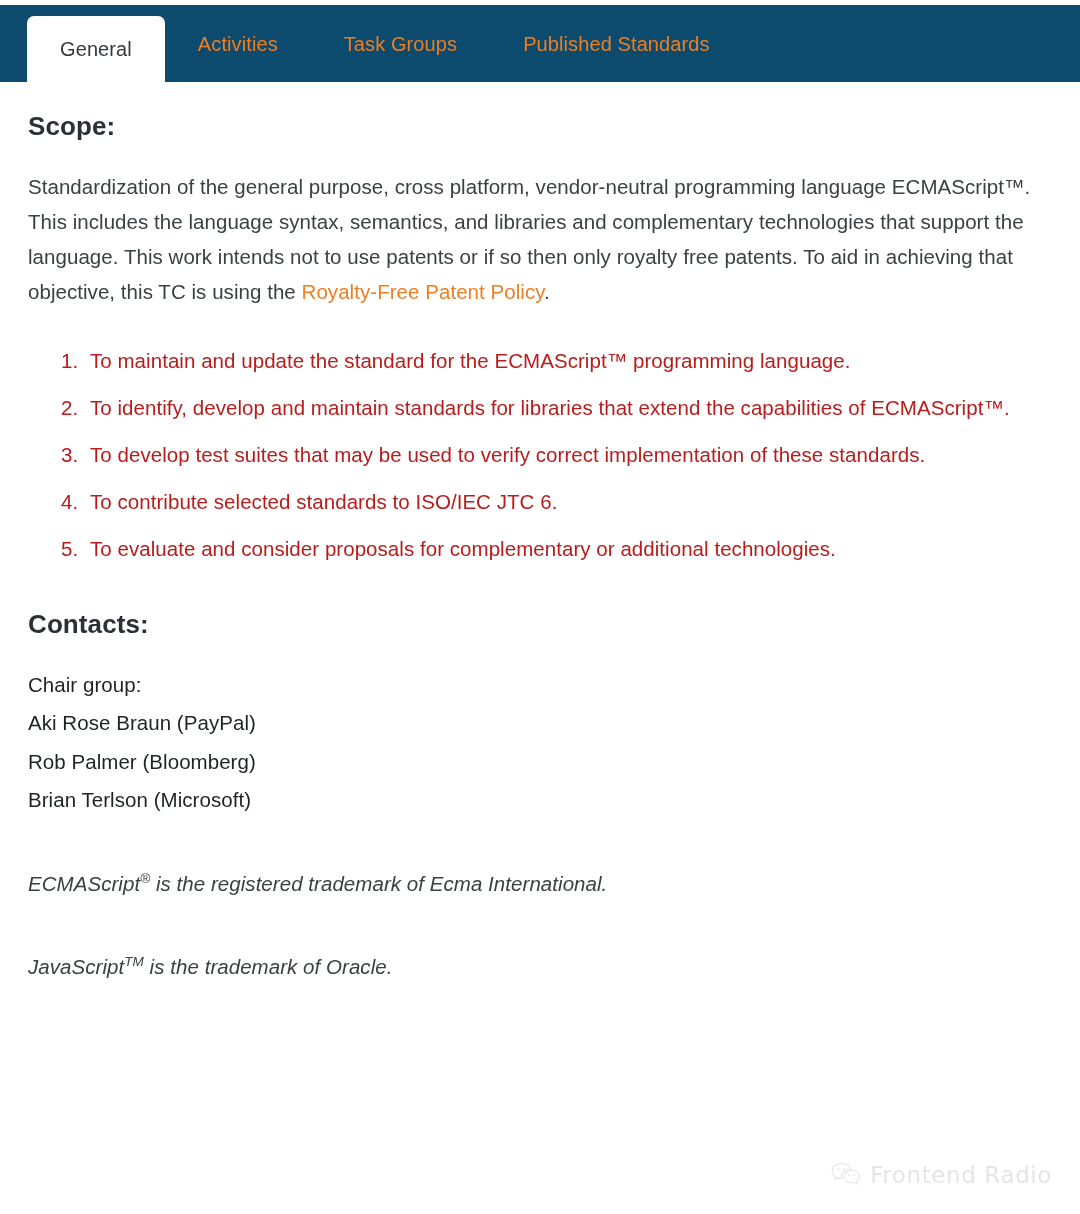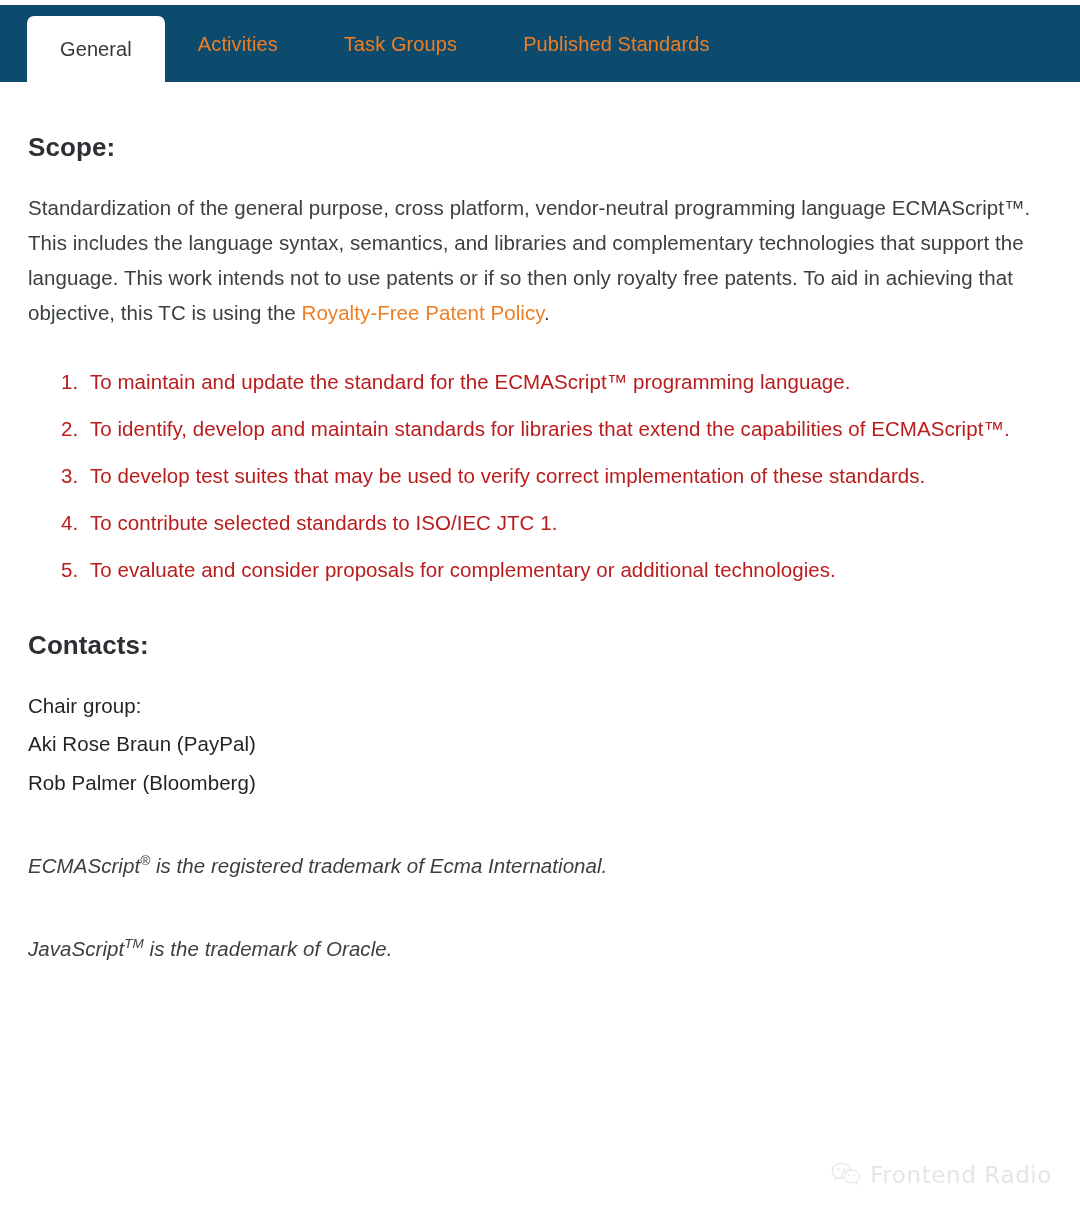--- a/index.html
+++ b/index.html
@@ -59,21 +59,21 @@
   
   .content {
     padding: 0 28px;
     box-sizing: border-box;
   }
 
   h2.section-title {
     font-size: 26px;
     font-weight: bold;
     color: #2c3034;
-    margin: 49px 0 0 0;
+    margin: 28px 0 0 0;
     line-height: 1.3;
     letter-spacing: 0.1px;
   }
   h2.section-title.contacts {
     margin-top: 42px;
   }
 
   p.body-text {
     font-size: 20.5px;
     line-height: 35px;
@@ -184,30 +184,31 @@
 
   <p class="body-text">
     <span>Standardization of the general purpose, cross platform, vendor-neutral programming language ECMAScript™. This includes the language syntax, semantics, and libraries and complementary technologies that support the language. This work intends not to use patents or if so then only royalty free patents. To aid in achieving that objective, this TC is using the </span><a class="inline-link" href="#">Royalty-Free Patent Policy</a><span>.</span>
   </p>
 
 
   <ol class="work-list">
     <li>To maintain and update the standard for the ECMAScript™ programming language.</li>
     <li>To identify, develop and maintain standards for libraries that extend the capabilities of ECMAScript™.</li>
     <li>To develop test suites that may be used to verify correct implementation of these standards.</li>
-    <li>To contribute selected standards to ISO/IEC JTC 1.</li>
+    <li>To contribute selected standards to ISO/IEC JTC 6.</li>
     <li>To evaluate and consider proposals for complementary or additional technologies.</li>
   </ol>
 
   <h2 class="section-title contacts">Contacts:</h2>
 
   <div class="contact-block">
     <span class="contact-line">Chair group:</span>
     <span class="contact-line">Aki Rose Braun (PayPal)</span>
     <span class="contact-line">Rob Palmer (Bloomberg)</span>
+    <span class="contact-line">Brian Terlson (Microsoft)</span>
   </div>
 
 
   <p class="trademark">
     <span>ECMAScript</span><sup>®</sup><span> is the registered trademark of Ecma International.</span>
   </p>
 
   <p class="trademark second">
     <span>JavaScript</span><sup>TM</sup><span> is the trademark of Oracle.</span>
   </p>

